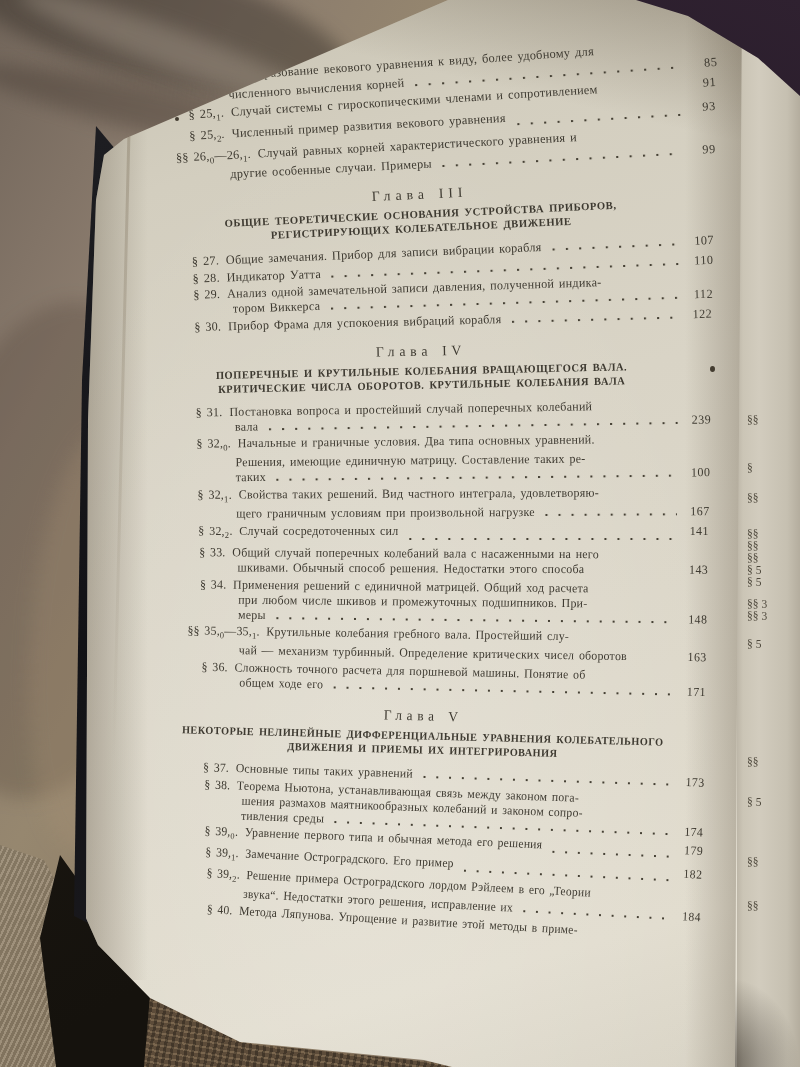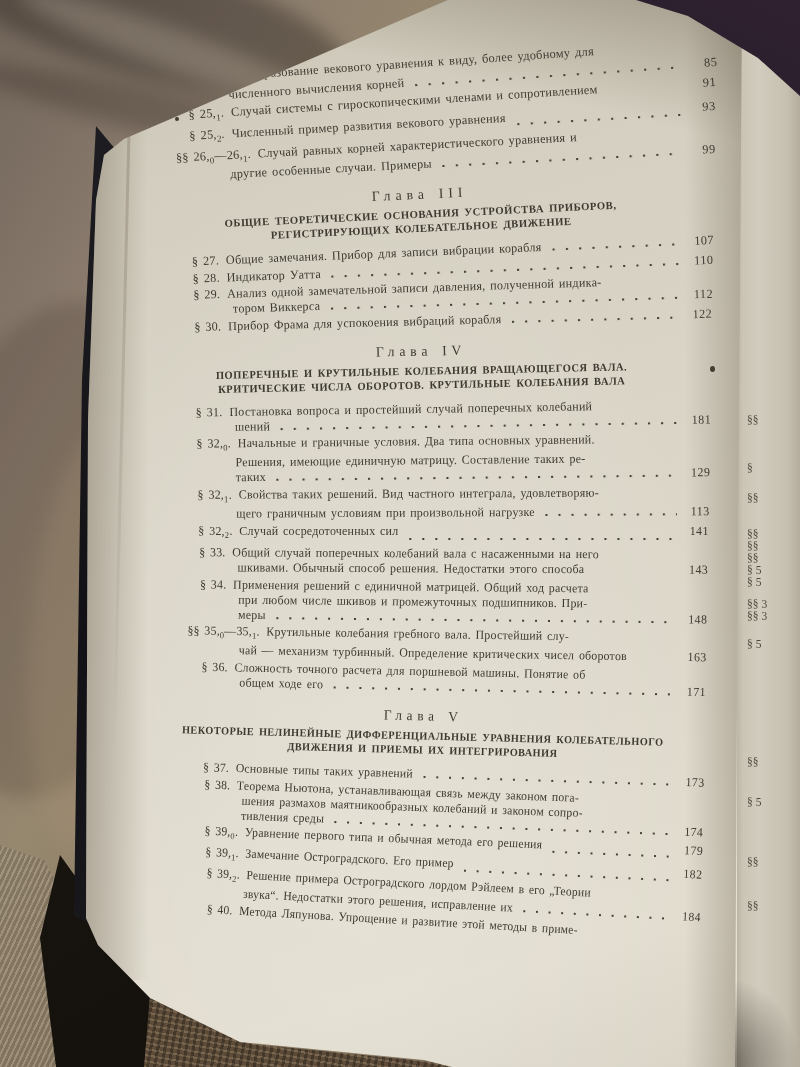--- a/index.html
+++ b/index.html
@@ -159,30 +159,30 @@
         <div class="entry" style="transform: translateX(7.2px) rotate(-1.48deg) scaleX(0.9776); transform-origin: left center;">
           <div class="line fl"><span class="label">§ 30.</span><span class="t">Прибор Фрама для успокоения вибраций корабля</span><span class="leader"></span><span class="pnum">122</span></div>
         </div>
         <div class="chapter" style="transform: translateX(8.1px) rotate(-1.19deg) scaleX(0.9748); transform-origin: left center;">
           <div class="ch-title">Глава IV</div>
           <div class="ch-sub">ПОПЕРЕЧНЫЕ И КРУТИЛЬНЫЕ КОЛЕБАНИЯ ВРАЩАЮЩЕГОСЯ ВАЛА.</div>
           <div class="ch-sub">КРИТИЧЕСКИЕ ЧИСЛА ОБОРОТОВ. КРУТИЛЬНЫЕ КОЛЕБАНИЯ ВАЛА</div>
         </div>
         <div class="entry" style="transform: translateX(9px) rotate(-0.89deg) scaleX(0.972); transform-origin: left center;">
           <div class="line fl"><span class="label">§ 31.</span><span class="t">Постановка вопроса и простейший случай поперечных колебаний</span></div>
-          <div class="line cl"><span class="t">шений</span><span class="leader"></span><span class="pnum">181</span></div>
+          <div class="line cl"><span class="t">вала</span><span class="leader"></span><span class="pnum">239</span></div>
         </div>
         <div class="entry" style="transform: translateX(9.9px) rotate(-0.6deg) scaleX(0.9692); transform-origin: left center;">
           <div class="line fl"><span class="label">§ 32,<sub>0</sub>.</span><span class="t">Начальные и граничные условия. Два типа основных уравнений.</span></div>
           <div class="line cl"><span class="t">Решения, имеющие единичную матрицу. Составление таких ре-</span></div>
-          <div class="line cl"><span class="t">таких</span><span class="leader"></span><span class="pnum">129</span></div>
+          <div class="line cl"><span class="t">таких</span><span class="leader"></span><span class="pnum">100</span></div>
         </div>
         <div class="entry" style="transform: translateX(10.8px) rotate(-0.3deg) scaleX(0.9664); transform-origin: left center;">
           <div class="line fl"><span class="label">§ 32,<sub>1</sub>.</span><span class="t">Свойства таких решений. Вид частного интеграла, удовлетворяю-</span></div>
-          <div class="line cl"><span class="t">щего граничным условиям при произвольной нагрузке</span><span class="leader"></span><span class="pnum">113</span></div>
+          <div class="line cl"><span class="t">щего граничным условиям при произвольной нагрузке</span><span class="leader"></span><span class="pnum">167</span></div>
         </div>
         <div class="entry" style="transform: translateX(11.7px) rotate(0deg) scaleX(0.9636); transform-origin: left center;">
           <div class="line fl"><span class="label">§ 32,<sub>2</sub>.</span><span class="t">Случай сосредоточенных сил</span><span class="leader"></span><span class="pnum">141</span></div>
         </div>
         <div class="entry" style="transform: translateX(12.6px) rotate(0.29deg) scaleX(0.9608); transform-origin: left center;">
           <div class="line fl"><span class="label">§ 33.</span><span class="t">Общий случай поперечных колебаний вала с насаженными на него</span></div>
           <div class="line cl"><span class="t">шкивами. Обычный способ решения. Недостатки этого способа</span><span class="spacer"></span><span class="pnum">143</span></div>
         </div>
         <div class="entry" style="transform: translateX(13.5px) rotate(0.59deg) scaleX(0.958); transform-origin: left center;">
           <div class="line fl"><span class="label">§ 34.</span><span class="t">Применения решений с единичной матрицей. Общий ход расчета</span></div>

